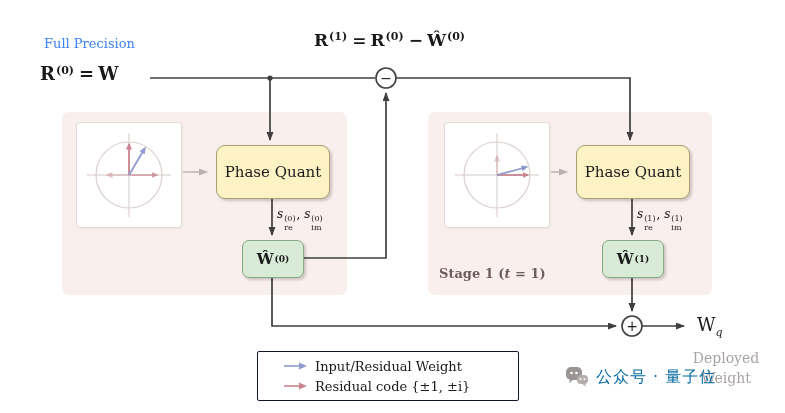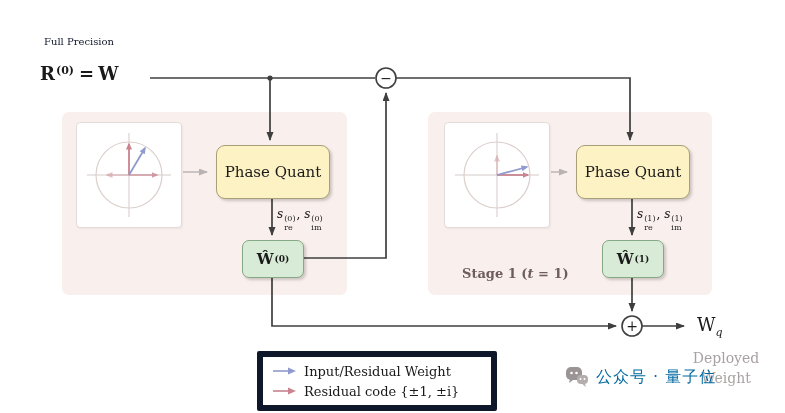--- a/index.html
+++ b/index.html
@@ -14,37 +14,37 @@
              border-radius:4px;z-index:3;box-shadow:1px 1px 2px rgba(0,0,0,0.05);}
   .pq{position:absolute;width:112px;height:52px;background:#fdf2c4;border:1.5px solid #a89f76;
       border-radius:9px;z-index:3;display:flex;align-items:center;justify-content:center;
       text-align:center;font-weight:normal;font-size:15px;line-height:1.25;
       box-shadow:2px 2px 3px rgba(0,0,0,0.18);}
   .what{position:absolute;width:60px;height:36px;background:#d8ebd6;border:1.5px solid #85a985;
         border-radius:7px;z-index:3;display:flex;align-items:center;justify-content:center;
         font-weight:bold;font-size:15px;box-shadow:2px 2px 3px rgba(0,0,0,0.18);}
   .what sup{font-size:9px;margin-left:1px;}
   
-  .graylab{position:absolute;color:#0f172a;font-size:10px;z-index:3;}
+  .graylab{position:absolute;color:#3b82f6;font-size:13px;z-index:3;}
   .eq{position:absolute;font-weight:bold;font-size:18px;z-index:3;white-space:nowrap;}
   .eq sup{font-size:11px;vertical-align:6px;margin:0 1px;}
   .eq .sp{margin:0 4px;}
   .stagetitle{position:absolute;font-weight:bold;font-size:13px;color:#6e5d5d;z-index:3;white-space:nowrap;}
   .stagetitle i{font-family:"DejaVu Serif","Liberation Serif",serif;}
   .scale{position:absolute;font-size:12px;z-index:3;white-space:nowrap;}
   .scale .mvar{font-style:italic;}
   .ss{display:inline-flex;flex-direction:column;align-items:flex-start;font-size:8px;
       line-height:1.1;vertical-align:-3px;margin:0 1px;}
   .wq{position:absolute;font-weight:normal;font-size:18px;z-index:3;}
   .wq sub{font-size:11px;font-style:italic;}
   .deployed{position:absolute;width:80px;color:#a9a2a2;font-size:14px;text-align:center;
             line-height:1.45;z-index:3;}
   
   .legend{position:absolute;left:257px;top:351px;width:212px;background:#ffffff;
-          border:6px solid #0f172a;border-radius:2px;z-index:3;padding:4px 8px;}
+          border:1px solid #0f172a;border-radius:2px;z-index:3;padding:4px 24px;}
   .legrow{display:flex;align-items:center;gap:7px;height:20px;font-size:13px;}
   
   .watermark{position:absolute;left:565px;top:366px;display:flex;align-items:center;gap:7px;
              color:#0369a1;z-index:3;font-family:"DejaVu Sans","Liberation Sans",sans-serif;}
   .wmtext{font-size:16px;letter-spacing:1px;}
 </style>
 </head>
 <body>
 
 <div class="canvas">
@@ -86,20 +86,23 @@
       <text x="632" y="331" text-anchor="middle" font-size="14" fill="#1a1a1a">+</text>
     </g>
   </svg>
 
   <div class="graylab" style="left:44px;top:36px;">Full Precision</div>
 
   <div class="eq" style="left:40px;top:63px;">
     <span>R</span><sup>(0)</sup><span class="sp">=</span><span>W</span>
   </div>
 
+  <div class="eq" style="left:295px;top:30px;width:190px;text-align:center;font-size:17px;">
+    <span>R</span><sup>(1)</sup><span class="sp">=</span><span>R</span><sup>(0)</sup><span class="sp">−</span><span>Ŵ</span><sup>(0)</sup>
+  </div>
 
   <div class="circlebox" style="left:76px;top:122px;">
     <svg width="104" height="104" viewBox="0 0 104 104">
       <defs>
         <marker id="p0" markerWidth="7" markerHeight="7" refX="5.5" refY="3" orient="auto" markerUnits="userSpaceOnUse">
           <path d="M0,0 L7,3 L0,6 Z" fill="#c9848f"></path>
         </marker>
         <marker id="b0" markerWidth="7" markerHeight="7" refX="5.5" refY="3" orient="auto" markerUnits="userSpaceOnUse">
           <path d="M0,0 L7,3 L0,6 Z" fill="#8f9ace"></path>
         </marker>
@@ -161,21 +164,21 @@
 
   <div class="what" style="left:242px;top:240px;">
     <span>Ŵ</span>
       <sup>(0)</sup>
   </div>
   <div class="what" style="left:602px;top:240px;">
     <span>Ŵ</span>
       <sup>(1)</sup>
   </div>
 
-  <div class="stagetitle" style="left:462px;top:266px;">
+  <div class="stagetitle" style="left:439px;top:266px;">
     <span>Stage 1 (</span><i>t</i><span> = 1)</span>
   </div>
 
   <div class="wq" style="left:697px;top:314px;">
     <span>W</span><sub>q</sub>
   </div>
   <div class="deployed" style="left:686px;top:348px;">Deployed Weight</div>
 
   <div class="legend">
     <div class="legrow">

